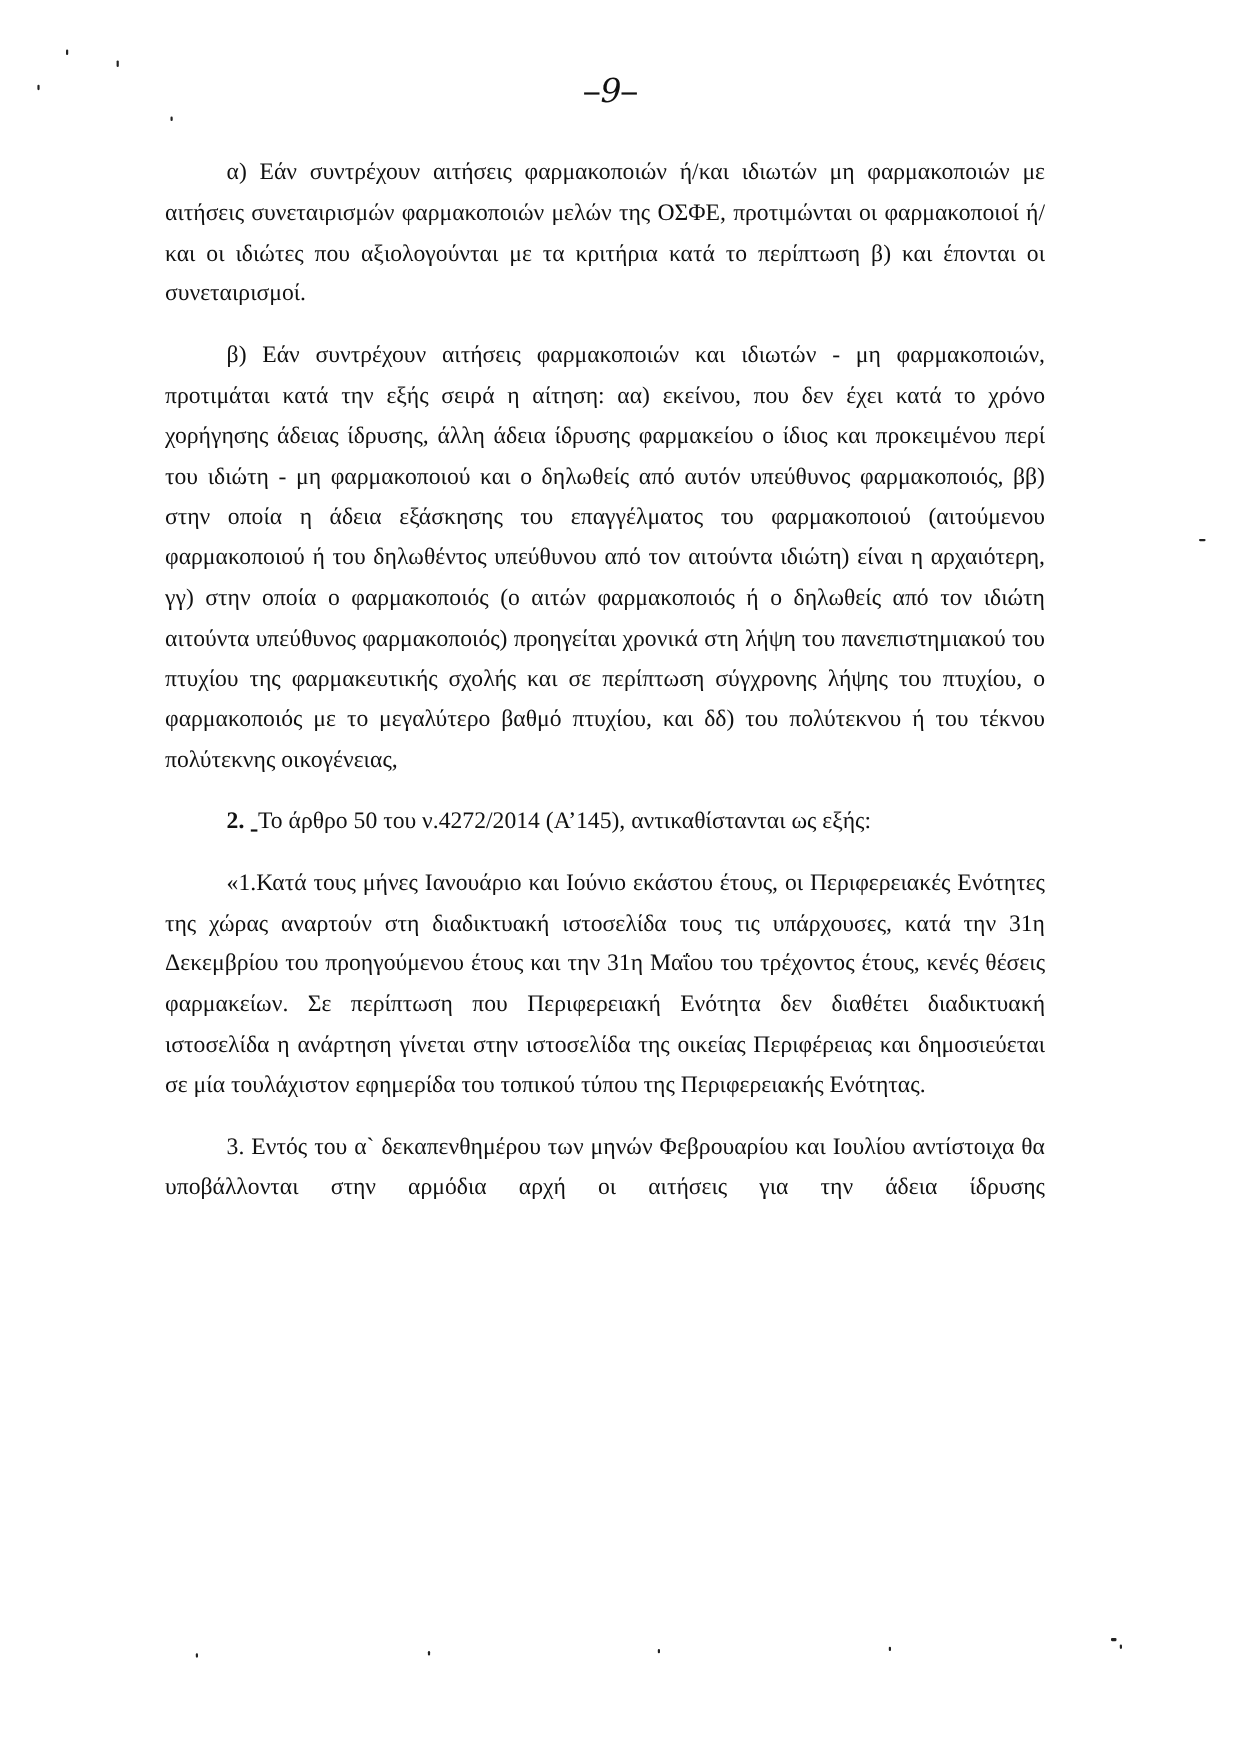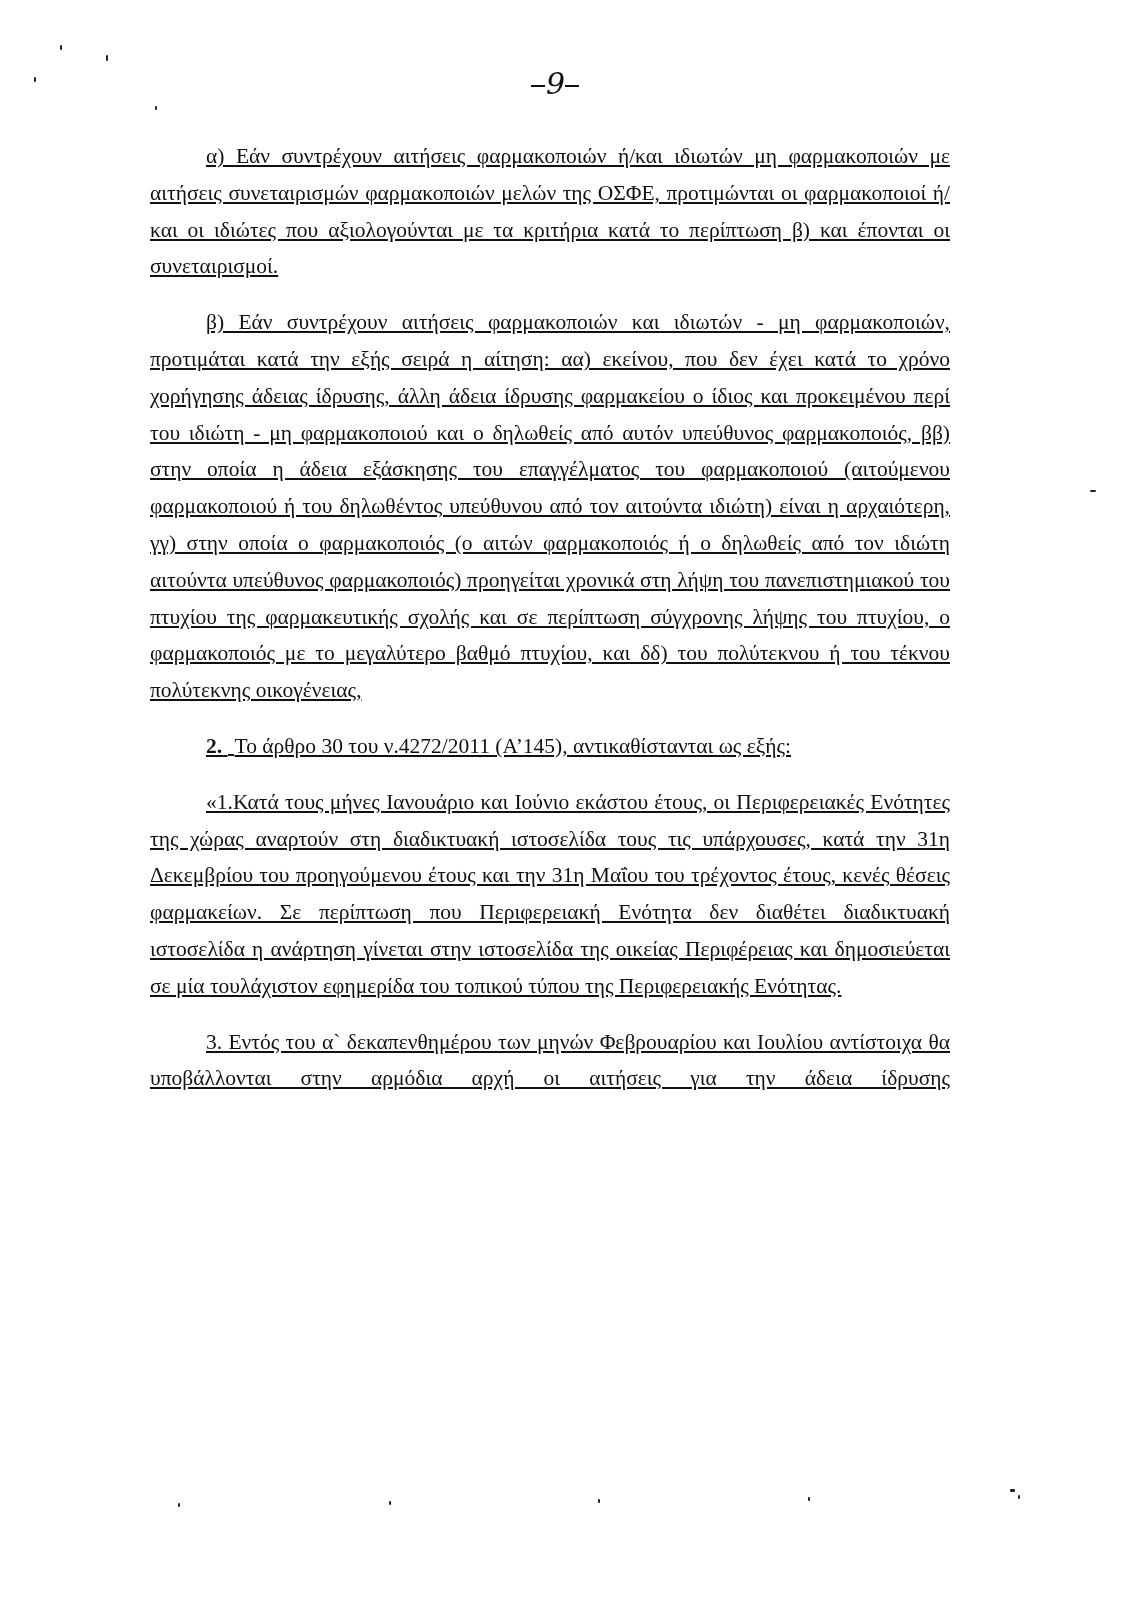--- a/index.html
+++ b/index.html
@@ -4,21 +4,21 @@
 <style>
   html, body { margin: 0; padding: 0; background: #ffffff; }
   body { width: 1140px; height: 1600px; position: relative; overflow: hidden;
          font-family: "Liberation Serif", "DejaVu Serif", serif; color: #111; }
   .page { position: absolute; left: 0; top: 0; width: 1140px; height: 1600px; background: #fff; }
   .page-number { position: absolute; left: 530px; top: 66px; font-family: "DejaVu Serif", serif;
                  font-style: italic; font-size: 30px; color: #111; letter-spacing: -1px; }
   .page-number::before, .page-number::after { content: ""; display: inline-block; width: 14px; height: 2px;
                  background: #111; vertical-align: middle; margin: 0 1px; }
   .speck { position: absolute; background: #222; border-radius: 1px; }
-  .body-text { position: absolute; left: 150px; top: 138px; width: 800px; text-decoration: underline; }
+  .body-text { position: absolute; left: 150px; top: 138px; width: 800px; }
   .para { font-size: 21.5px; line-height: 36.8px; text-align: justify; margin: 0 0 19px 0; text-indent: 56px; }
   .bold-num { font-weight: bold; }
   .sep-mark { display: inline-block; width: 6px; height: 2px; background: #111; vertical-align: -3px; margin-right: 1px; }
 </style>
 </head>
 <body>
 
 <div class="page">
 
   <div class="page-number">9</div>
@@ -33,18 +33,18 @@
   <span class="speck" style="left:389px;top:1501px;width:2px;height:4px;"></span>
   <span class="speck" style="left:598px;top:1499px;width:2px;height:4px;"></span>
   <span class="speck" style="left:808px;top:1497px;width:2px;height:4px;"></span>
   <span class="speck" style="left:1018px;top:1495px;width:2px;height:4px;"></span>
 
   <div class="body-text">
     <p class="para">α) Εάν συντρέχουν αιτήσεις φαρμακοποιών ή/και ιδιωτών μη φαρμακοποιών με αιτήσεις συνεταιρισμών φαρμακοποιών μελών της ΟΣΦΕ, προτιμώνται οι φαρμακοποιοί ή/και οι ιδιώτες που αξιολογούνται με τα κριτήρια κατά το περίπτωση β) και έπονται οι συνεταιρισμοί.</p>
     <p class="para">β) Εάν συντρέχουν αιτήσεις φαρμακοποιών και ιδιωτών - μη φαρμακοποιών, προτιμάται κατά την εξής σειρά η αίτηση: αα) εκείνου, που δεν έχει κατά το χρόνο χορήγησης άδειας ίδρυσης, άλλη άδεια ίδρυσης φαρμακείου ο ίδιος και προκειμένου περί του ιδιώτη - μη φαρμακοποιού και ο δηλωθείς από αυτόν υπεύθυνος φαρμακοποιός, ββ) στην οποία η άδεια εξάσκησης του επαγγέλματος του φαρμακοποιού (αιτούμενου φαρμακοποιού ή του δηλωθέντος υπεύθυνου από τον αιτούντα ιδιώτη) είναι η αρχαιότερη, γγ) στην οποία ο φαρμακοποιός (ο αιτών φαρμακοποιός ή ο δηλωθείς από τον ιδιώτη αιτούντα υπεύθυνος φαρμακοποιός) προηγείται χρονικά στη λήψη του πανεπιστημιακού του πτυχίου της φαρμακευτικής σχολής και σε περίπτωση σύγχρονης λήψης του πτυχίου, ο φαρμακοποιός με το μεγαλύτερο βαθμό πτυχίου, και δδ) του πολύτεκνου ή του τέκνου πολύτεκνης οικογένειας,</p>
     <p class="para">
       <span class="bold-num">2.</span>
-      <span class="sep-mark"></span><span>Το άρθρο 30 του ν.4272/2011 (Α’145), αντικαθίστανται ως εξής:</span>
+      <span class="sep-mark"></span><span>Το άρθρο 50 του ν.4272/2014 (Α’145), αντικαθίστανται ως εξής:</span>
     </p>
     <p class="para">«1.Κατά τους μήνες Ιανουάριο και Ιούνιο εκάστου έτους, οι Περιφερειακές Ενότητες της χώρας αναρτούν στη διαδικτυακή ιστοσελίδα τους τις υπάρχουσες, κατά την 31η Δεκεμβρίου του προηγούμενου έτους και την 31η Μαΐου του τρέχοντος έτους, κενές θέσεις φαρμακείων. Σε περίπτωση που Περιφερειακή Ενότητα δεν διαθέτει διαδικτυακή ιστοσελίδα η ανάρτηση γίνεται στην ιστοσελίδα της οικείας Περιφέρειας και δημοσιεύεται σε μία τουλάχιστον εφημερίδα του τοπικού τύπου της Περιφερειακής Ενότητας.</p>
     <p class="para" style="text-align-last: justify;">3. Εντός του α` δεκαπενθημέρου των μηνών Φεβρουαρίου και Ιουλίου αντίστοιχα θα υποβάλλονται στην αρμόδια αρχή οι αιτήσεις για την άδεια ίδρυσης</p>
   </div>
 </div>
 
 </body></html>

